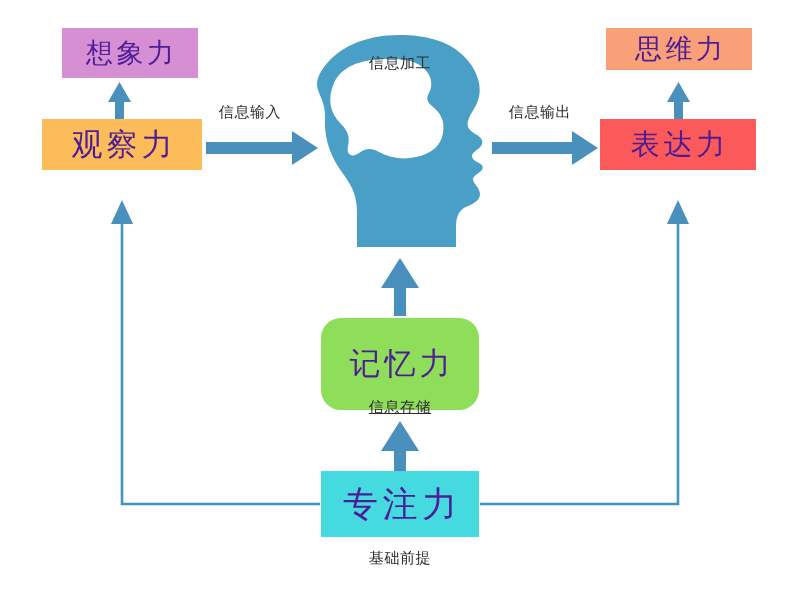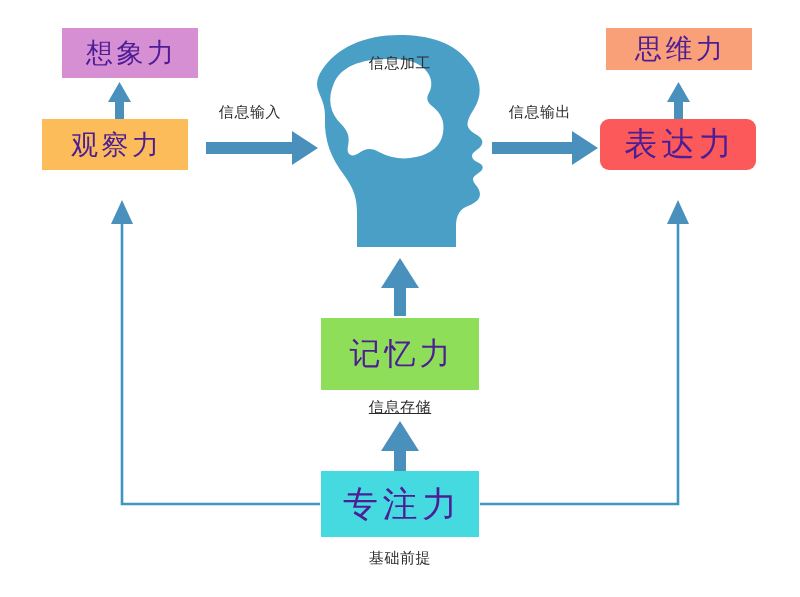--- a/index.html
+++ b/index.html
@@ -133,33 +133,33 @@
       <rect x="394" y="443" width="12" height="28" fill="#4a90bd"></rect>
       <polygon points="400,421 381,451 419,451" fill="#4a90bd"></polygon>
     </g>
 
   </svg>
 
   <div class="node" style="left:62px; top:28px; width:136px; height:50px; background:#d78fd4; font-size:27px;">
     <span>想象力</span>
   </div>
 
-  <div class="node" style="left:42px; top:119px; width:146px; height:51px; background:#fcbc5a; font-size:27px;">
+  <div class="node" style="left:42px; top:119px; width:160px; height:51px; background:#fcbc5a; font-size:31px;">
     <span>观察力</span>
   </div>
 
   <div class="node" style="left:606px; top:28px; width:146px; height:42px; background:#faa078; font-size:27px;">
     <span>思维力</span>
   </div>
 
-  <div class="node" style="left:600px; top:119px; width:156px; height:51px; background:#fc5a5a; font-size:33px;border-radius:9px;">
+  <div class="node" style="left:600px; top:119px; width:156px; height:51px; background:#fc5a5a; font-size:29px;">
     <span>表达力</span>
   </div>
 
-  <div class="node" style="left:321px; top:318px; width:158px; height:72px; background:#8ede5a; font-size:31px;">
+  <div class="node" style="left:321px; top:318px; width:158px; height:92px; background:#8ede5a; font-size:31px;border-radius:20px;">
     <span>记忆力</span>
   </div>
 
   <div class="node" style="left:321px; top:471px; width:158px; height:66px; background:#45d9e0; font-size:35px;">
     <span>专注力</span>
   </div>
 
   <div class="caption" style="left:310px; top:6px; width:180px;margin-top:48px;">信息加工</div>
 
   <div class="caption" style="left:160px; top:103px; width:180px;">信息输入</div>

